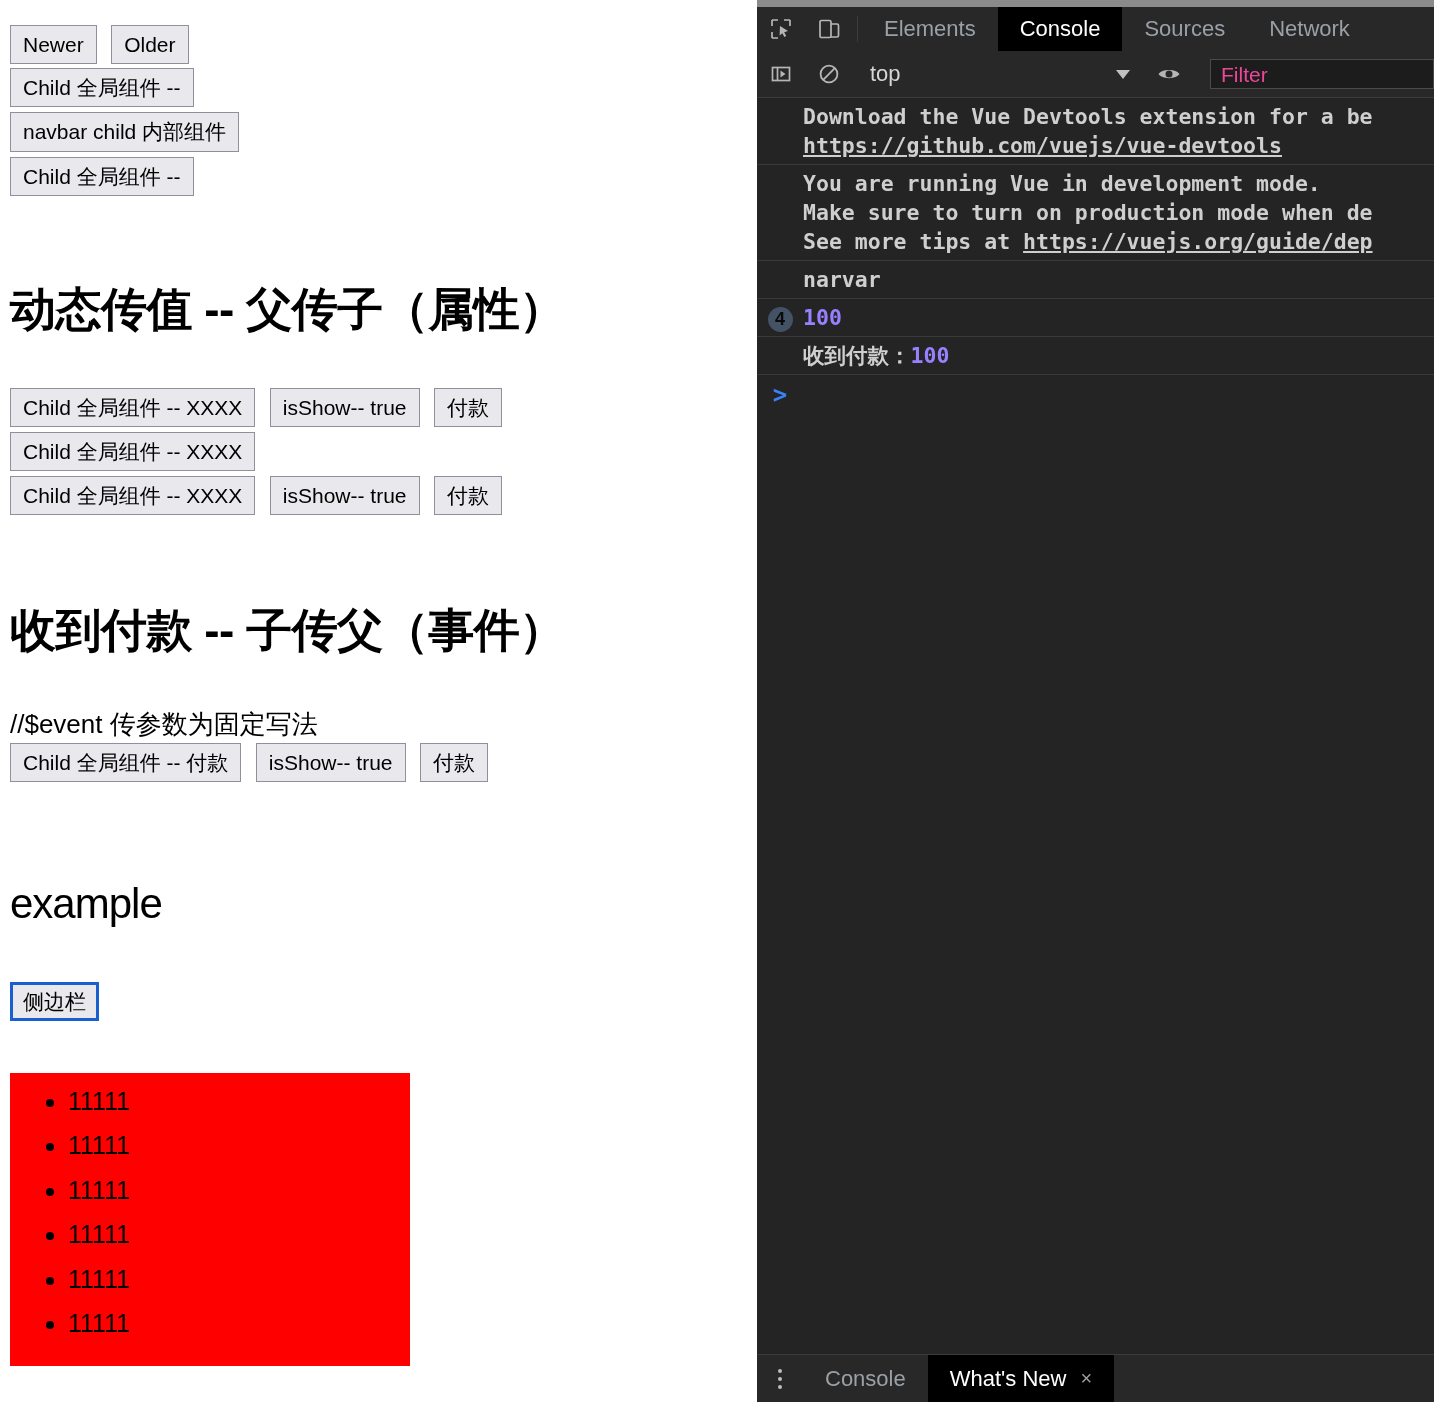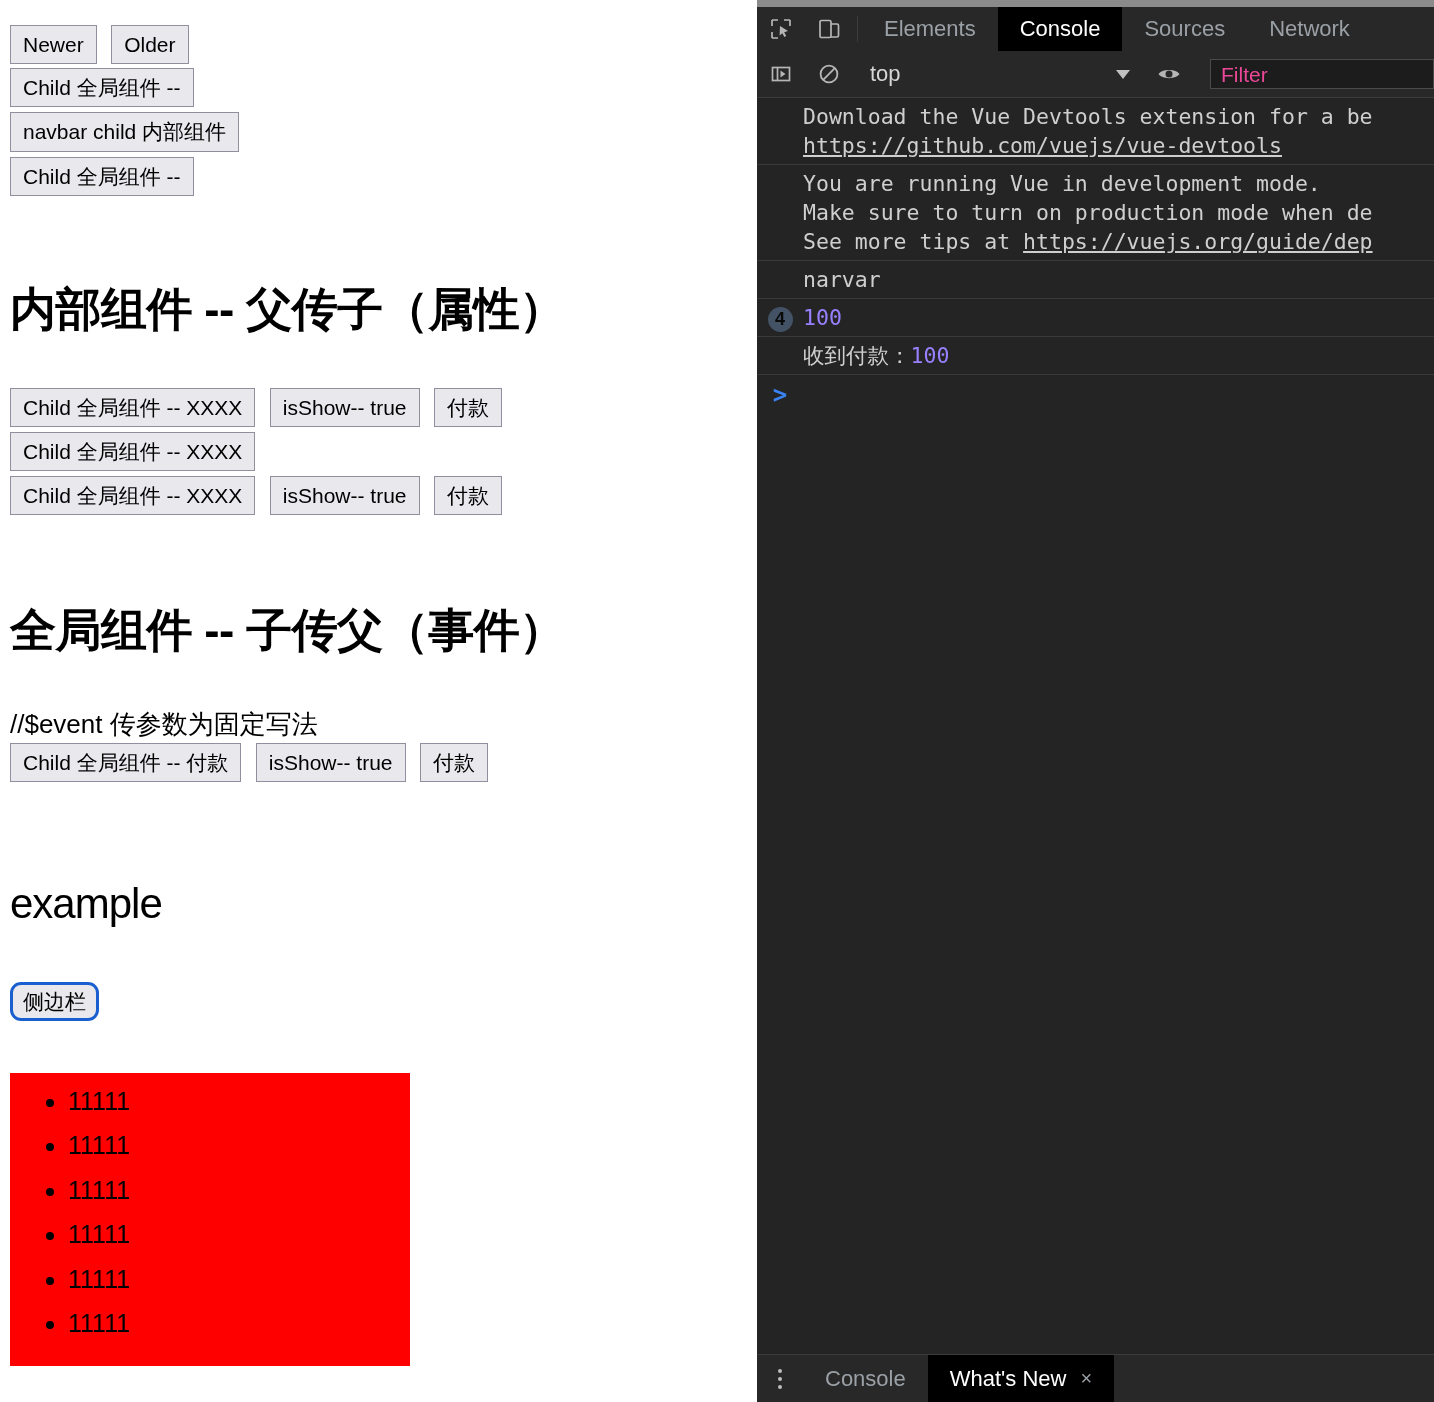--- a/index.html
+++ b/index.html
@@ -38,21 +38,21 @@
     line-height: 1.2;
     padding: 6px 12px;
     margin: 0;
     vertical-align: top;
     white-space: nowrap;
     cursor: default;
   }
   .btn.focused {
     border: 3px solid #1a5fd0;
     padding: 4px 10px;
-    border-radius: 11px;
+    border-radius: 0;
   }
 
   .rowline { margin: 0 0 2px 10px; white-space: nowrap; }
   .rowline .btn + .btn { margin-left: 10px; }
 
   h2.bigheading {
     font-family: "Liberation Sans", sans-serif;
     font-size: 46px;
     font-weight: bold;
     color: #000;
@@ -210,20 +210,21 @@
     justify-content: center;
     padding-top: 4px;
   }
   .cmsg .ctext {
     font-family: "DejaVu Sans Mono", monospace;
     font-size: 21.5px;
     line-height: 29px;
     color: #cfcfcf;
     white-space: pre;
     overflow: hidden;
+    font-weight: bold;
   }
   .cmsg .ctext .lnk {
     color: #cfcfcf;
     text-decoration: underline;
   }
   .cmsg .ctext .num {
     color: #9980ff;
   }
   .cmsg .ctext .cn {
     font-family: "DejaVu Sans", sans-serif;
@@ -322,21 +323,21 @@
   <div class="rowline" style="margin-top:5px;">
     <button class="btn">navbar child 内部组件</button>
   </div>
 
   <div class="rowline" style="margin-top:5px;">
     <button class="btn">Child 全局组件 --</button>
   </div>
 
   <div style="height:85px"></div>
 
-  <h2 class="bigheading">内部组件 -- 父传子（属性）</h2>
+  <h2 class="bigheading">动态传值 -- 父传子（属性）</h2>
 
   <div style="height:52px"></div>
 
   <div class="rowline">
     <button class="btn">Child 全局组件 -- XXXX</button>
     <button class="btn">isShow-- true</button>
     <button class="btn">付款</button>
   </div>
 
   <div class="rowline" style="margin-top:5px;">
@@ -344,21 +345,21 @@
   </div>
 
   <div class="rowline" style="margin-top:5px;">
     <button class="btn">Child 全局组件 -- XXXX</button>
     <button class="btn">isShow-- true</button>
     <button class="btn">付款</button>
   </div>
 
   <div style="height:87px"></div>
 
-  <h2 class="bigheading">全局组件 -- 子传父（事件）</h2>
+  <h2 class="bigheading">收到付款 -- 子传父（事件）</h2>
 
   <div style="height:52px"></div>
 
   <p class="note">//$event 传参数为固定写法</p>
 
   <div class="rowline" style="margin-top:3px;">
     <button class="btn">Child 全局组件 -- 付款</button>
     <button class="btn">isShow-- true</button>
     <button class="btn">付款</button>
   </div>

